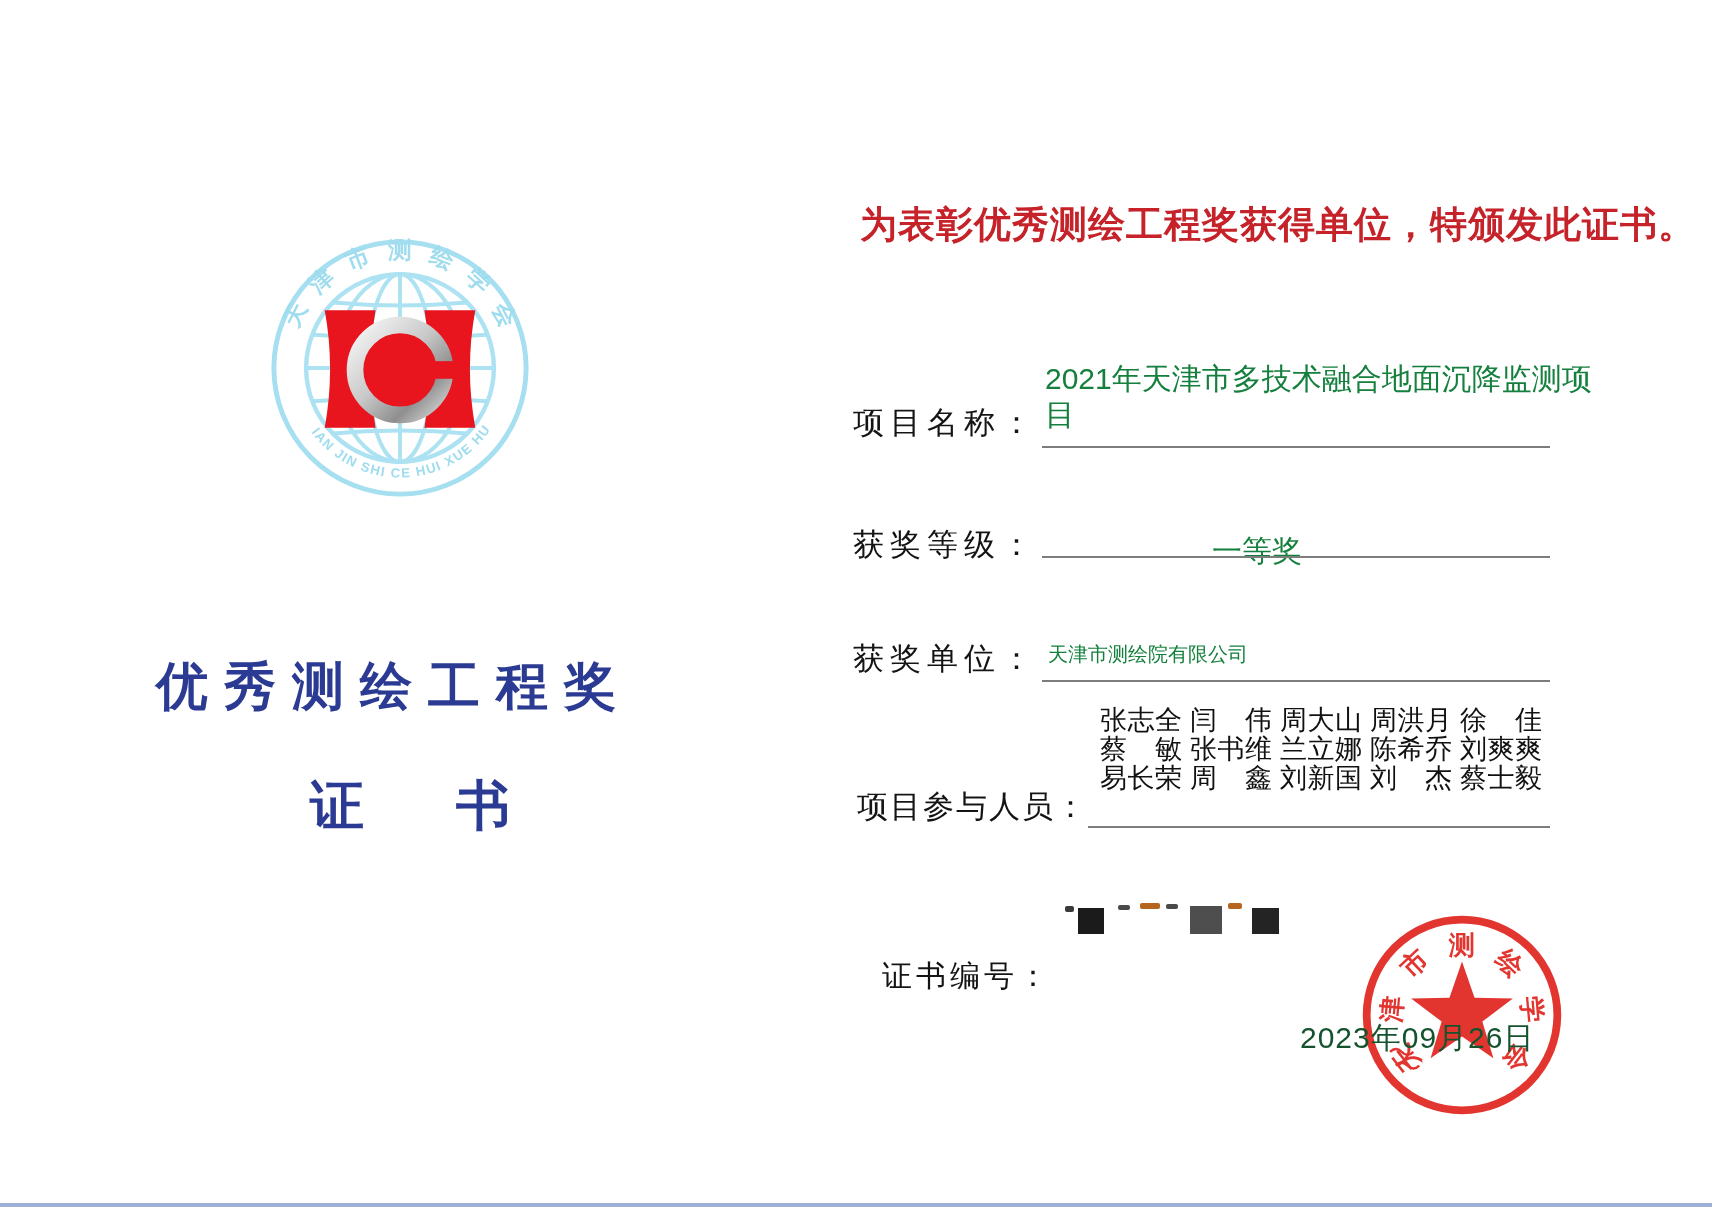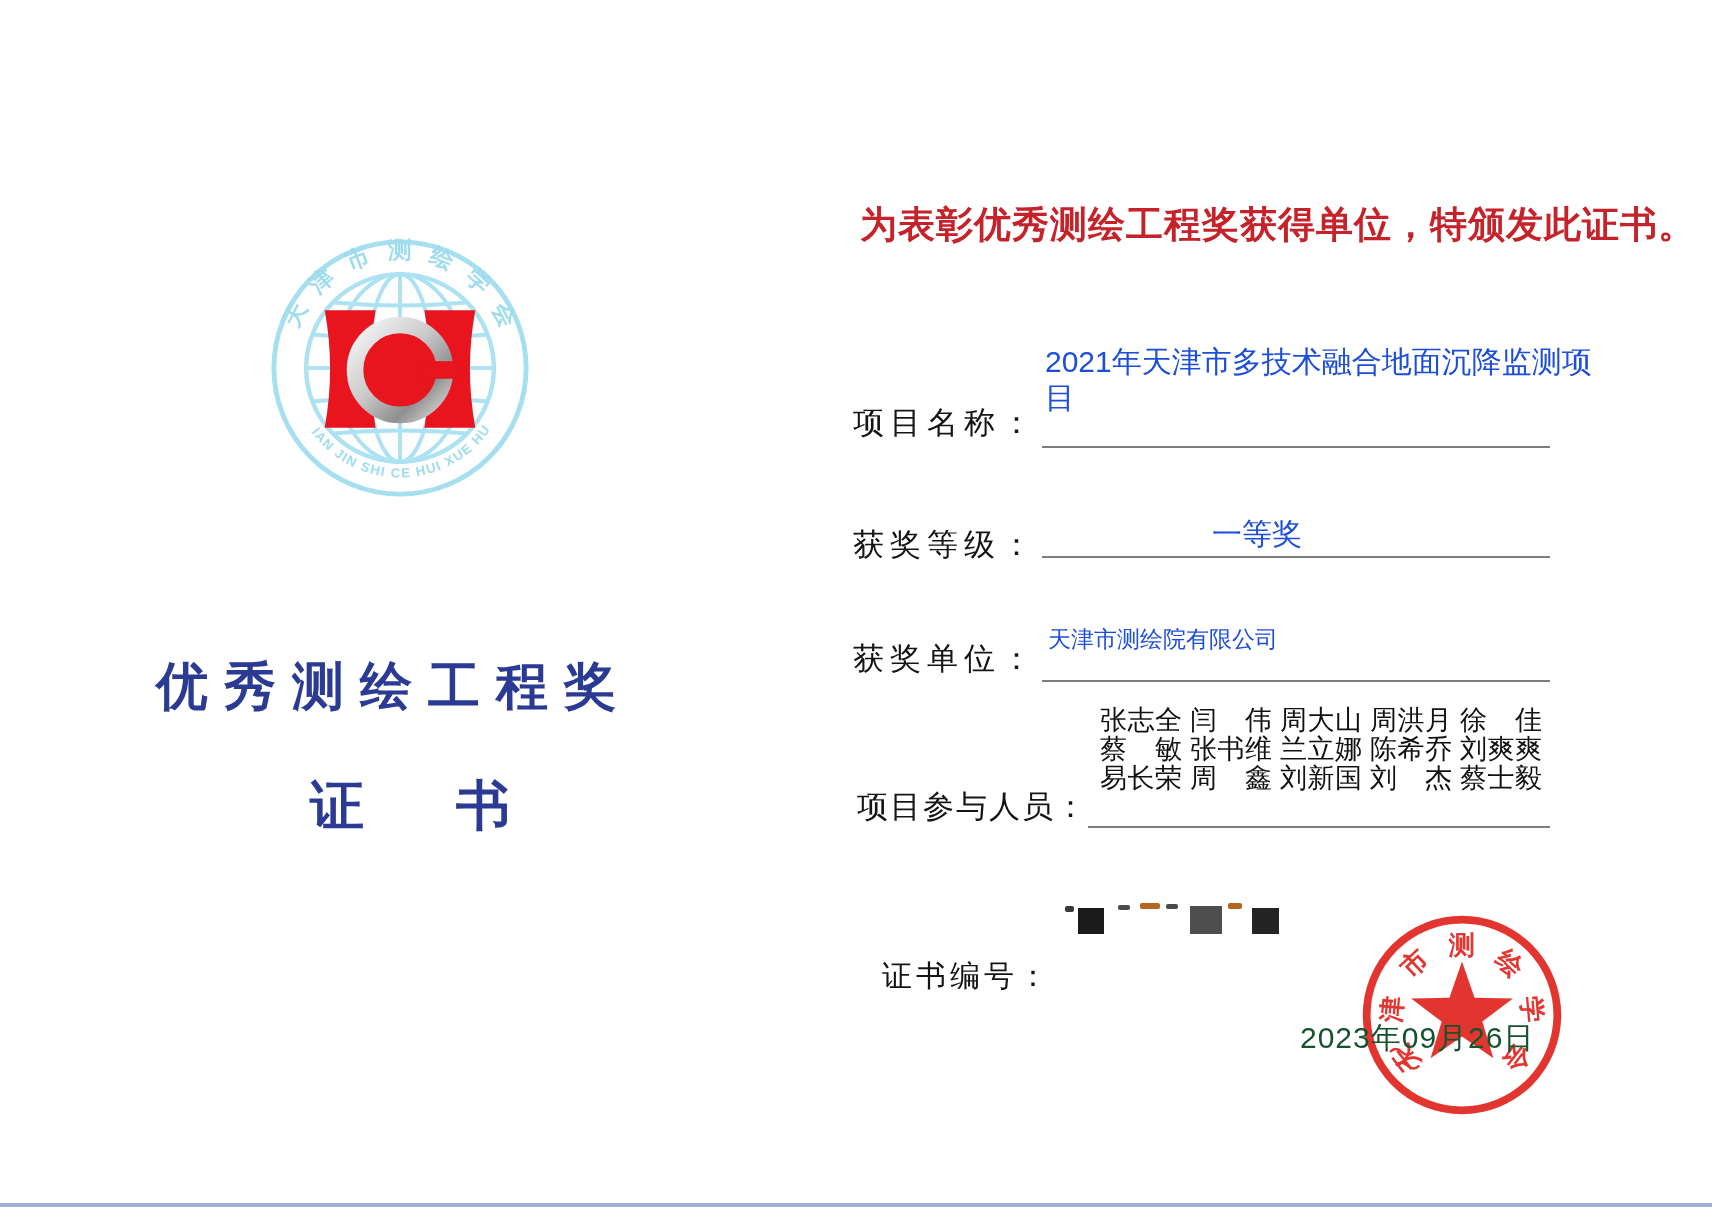--- a/index.html
+++ b/index.html
@@ -31,22 +31,23 @@
     white-space:nowrap;
   }
   .field-label{
     position:absolute;left:820px;width:218px;text-align:right;
     font-family:"DejaVu Serif","Liberation Serif",serif;
     font-size:31px;color:#141414;letter-spacing:6px;white-space:nowrap;
   }
   .field-label.long{left:830px;width:258px;letter-spacing:2px;}
   .field-label.certno{left:840px;width:212px;letter-spacing:4px;font-size:30px;}
   .field-value{
-    position:absolute;font-size:30px;color:#1d4ed8;font-weight:500;
+    position:absolute;font-size:30px;color:#15803d;font-weight:500;
     white-space:nowrap;
+    margin-top:17px;
   }
   .uline{position:absolute;height:2px;background:#7d7d7d;}
   .names-grid{position:absolute;left:1100px;top:706px;width:460px;
     font-size:27px;color:#111;font-weight:500;}
   .names-row{height:29px;line-height:29px;white-space:nowrap;}
   .name-cell{
     display:inline-block;width:82px;margin-right:8px;
     text-align:justify;text-align-last:justify;vertical-align:top;
   }
   .name-cell:last-child{margin-right:16px;}
@@ -131,21 +132,21 @@
 
   <div class="field-value" style="left:1045px;top:342px;">2021年天津市多技术融合地面沉降监测项</div>
   <div class="field-value" style="left:1045px;top:378px;">目</div>
   <div class="field-label" style="top:402px;">项目名称：</div>
   <div class="uline" style="left:1042px;top:446px;width:508px;"></div>
 
   <div class="field-value" style="left:1042px;top:514px;width:430px;text-align:center;">一等奖</div>
   <div class="field-label" style="top:524px;">获奖等级：</div>
   <div class="uline" style="left:1042px;top:556px;width:508px;"></div>
 
-  <div class="field-value" style="left:1048px;top:624px;font-size:23px;">天津市测绘院有限公司</div>
+  <div class="field-value" style="left:1048px;top:624px;font-size:20px;">天津市测绘院有限公司</div>
   <div class="field-label" style="top:638px;">获奖单位：</div>
   <div class="uline" style="left:1042px;top:680px;width:508px;"></div>
 
   <div class="names-grid">
     <div class="names-row">
       <span class="name-cell">张志全</span><span class="name-cell">闫伟</span><span class="name-cell">周大山</span><span class="name-cell">周洪月</span><span class="name-cell">徐佳</span>
     </div>
     <div class="names-row">
       <span class="name-cell">蔡敏</span><span class="name-cell">张书维</span><span class="name-cell">兰立娜</span><span class="name-cell">陈希乔</span><span class="name-cell">刘爽爽</span>
     </div>

